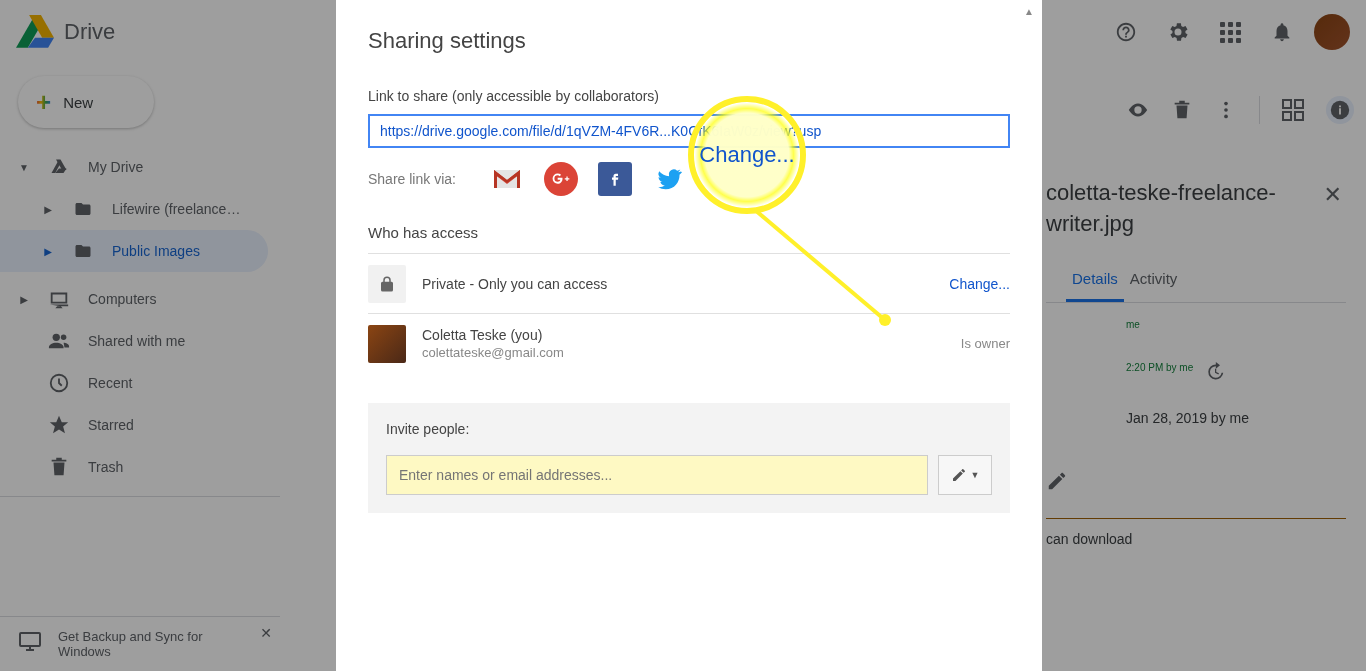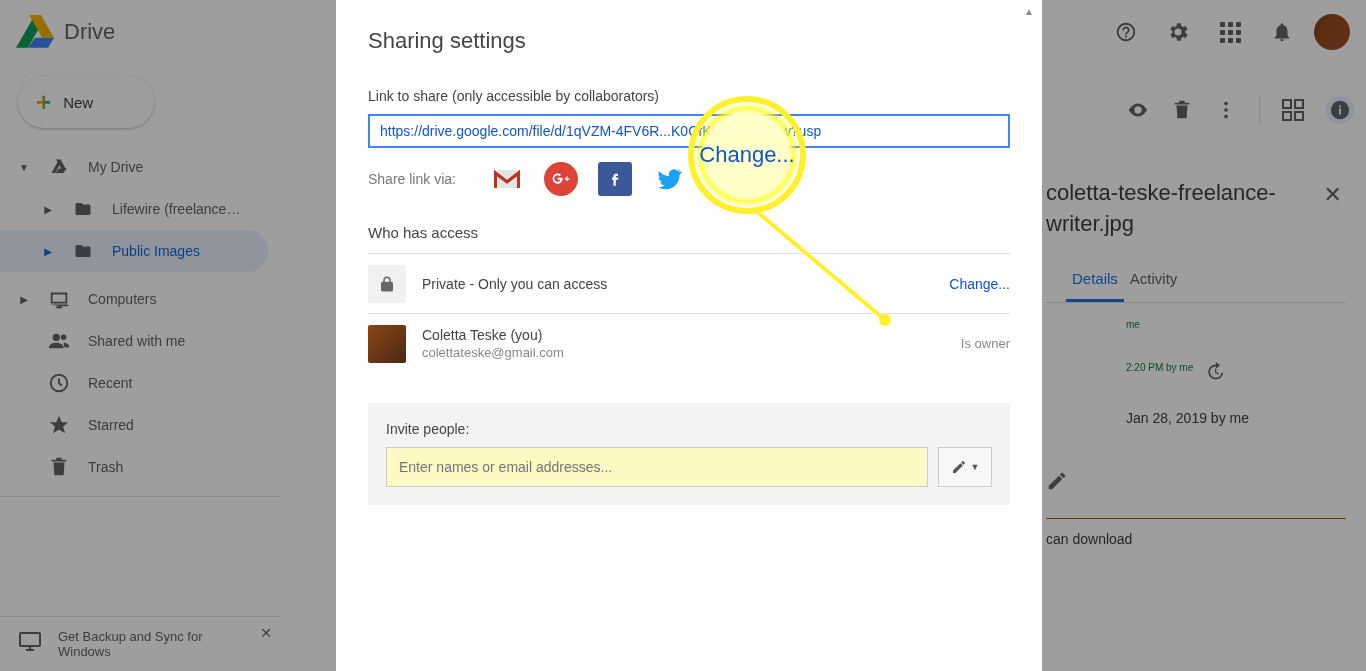--- a/index.html
+++ b/index.html
@@ -61,21 +61,21 @@
 .social{width:34px;height:34px;border-radius:3px;display:flex;align-items:center;justify-content:center;color:#fff}
 .who-title{font-size:15px;color:#444;font-weight:500;margin-bottom:12px}
 .who-row{display:flex;align-items:center;height:60px;border-top:1px solid #e0e0e0;gap:16px}
 .who-icon{width:38px;height:38px;display:flex;align-items:center;justify-content:center;background:#f1f1f1;border-radius:2px;color:#666}
 .who-text{flex:1;font-size:14px;color:#444}
 .who-sub{font-size:13px;color:#888;margin-top:2px}
 .who-action{font-size:14px;color:#1155cc}
 .who-owner{font-size:13px;color:#888}
 .owner-avatar{width:38px;height:38px;border-radius:2px;background:linear-gradient(135deg,#8b4513,#4a2817)}
 .invite-box{margin:30px 0 0;padding:18px;background:#f3f3f3}
-.invite-lbl{font-size:14px;color:#444;margin-bottom:10px}
+.invite-lbl{font-size:14px;color:#444;margin-bottom:18px}
 .invite-row{display:flex;gap:10px}
 .invite-input{flex:1;height:40px;border:1px solid #ccc;background:#fef9c3;padding:0 12px;font-size:14px;color:#888}
 .perm-btn{width:54px;height:40px;border:1px solid #ccc;background:#f7f7f7;display:flex;align-items:center;justify-content:center;gap:4px;color:#555}
 
 .highlight{position:absolute;left:688px;top:96px;width:118px;height:118px;border-radius:50%;background:radial-gradient(circle,rgba(255,255,200,.98) 56%,rgba(255,255,0,.7) 62%,rgba(255,255,0,.0) 70%);border:6px solid #fff02a;z-index:20;display:flex;align-items:center;justify-content:center}
 .highlight-text{font-size:22px;color:#1155cc}
 .hl-line{position:absolute;z-index:18}
 </style>
 </head>
 <body>

